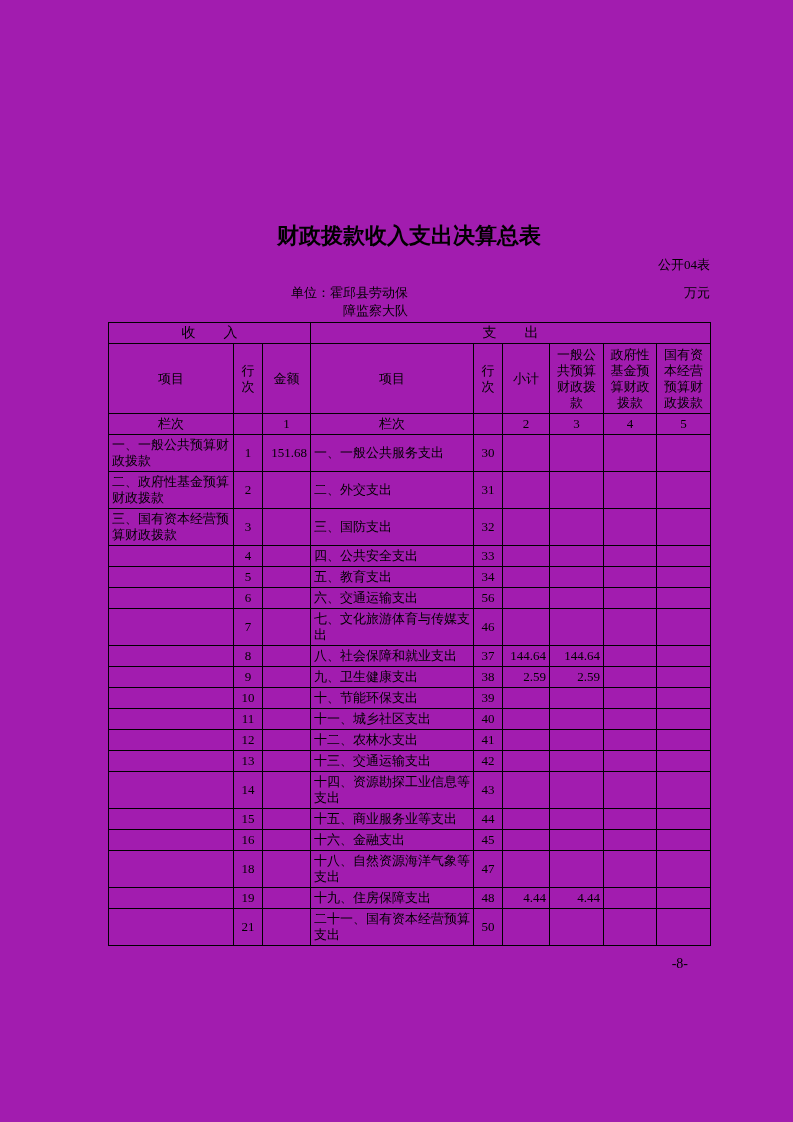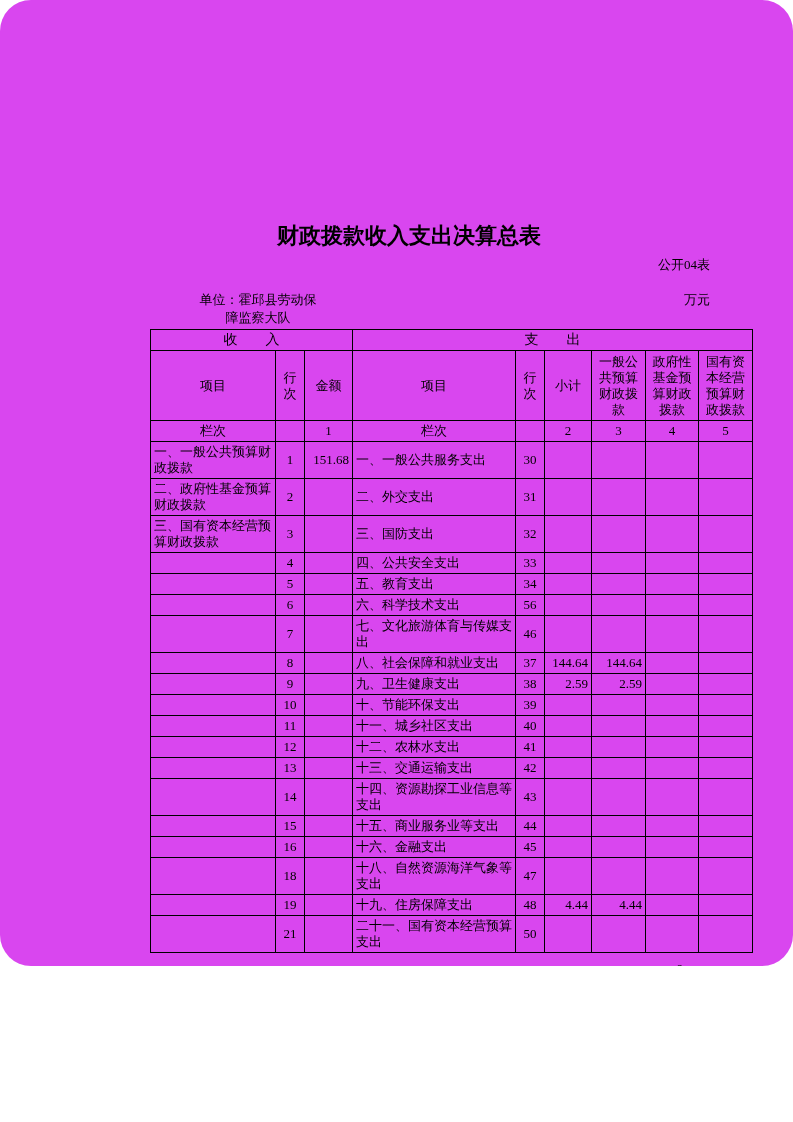--- a/index.html
+++ b/index.html
@@ -4,59 +4,57 @@
 <style>
   * { margin: 0; padding: 0; box-sizing: border-box; }
   html, body { background: #ffffff; }
   body {
     font-family: "Liberation Serif", "DejaVu Serif", serif;
     color: #000;
   }
   .page {
     position: relative;
     width: 793px;
-    height: 966px;
-    background: #d946ef;
+    height: 1122px;
+    background: #a21caf;
     overflow: hidden;
-    border-radius: 31px;
   }
   .content {
     position: absolute;
     left: 108px;
     top: 222px;
     width: 602px;
   }
   .title {
     font-size: 22px;
     font-weight: bold;
     text-align: center;
     line-height: 28px;
     margin-bottom: 6px;
   }
   .table-code {
     text-align: right;
     font-size: 13px;
     line-height: 18px;
-    margin-bottom: 17px;
+    margin-bottom: 10px;
   }
   .meta {
     display: flex;
     justify-content: space-between;
     font-size: 13px;
     line-height: 18px;
     margin-bottom: 2px;
   }
-  .unit-block { text-align: center; width: 300px; }
+  .unit-block { text-align: right; width: 300px; }
   .amount-block { text-align: right; width: 200px; }
   table.fiscal {
     border-collapse: collapse;
     table-layout: fixed;
     width: 602px;
     font-size: 13px;
-    margin-left: 42px;
   }
   table.fiscal th, table.fiscal td {
     border: 1px solid #000;
     font-weight: normal;
     padding: 2px 3px;
     line-height: 16px;
     vertical-align: middle;
     word-break: break-all;
     overflow: hidden;
   }
@@ -187,21 +185,21 @@
             <td class="ctr">34</td>
             <td class="num"></td>
             <td class="num"></td>
             <td class="num"></td>
             <td class="num"></td>
           </tr>
           <tr>
             <td class="lft"></td>
             <td class="ctr">6</td>
             <td class="num"></td>
-            <td class="lft">六、科学技术支出</td>
+            <td class="lft">六、交通运输支出</td>
             <td class="ctr">56</td>
             <td class="num"></td>
             <td class="num"></td>
             <td class="num"></td>
             <td class="num"></td>
           </tr>
           <tr>
             <td class="lft"></td>
             <td class="ctr">7</td>
             <td class="num"></td>

